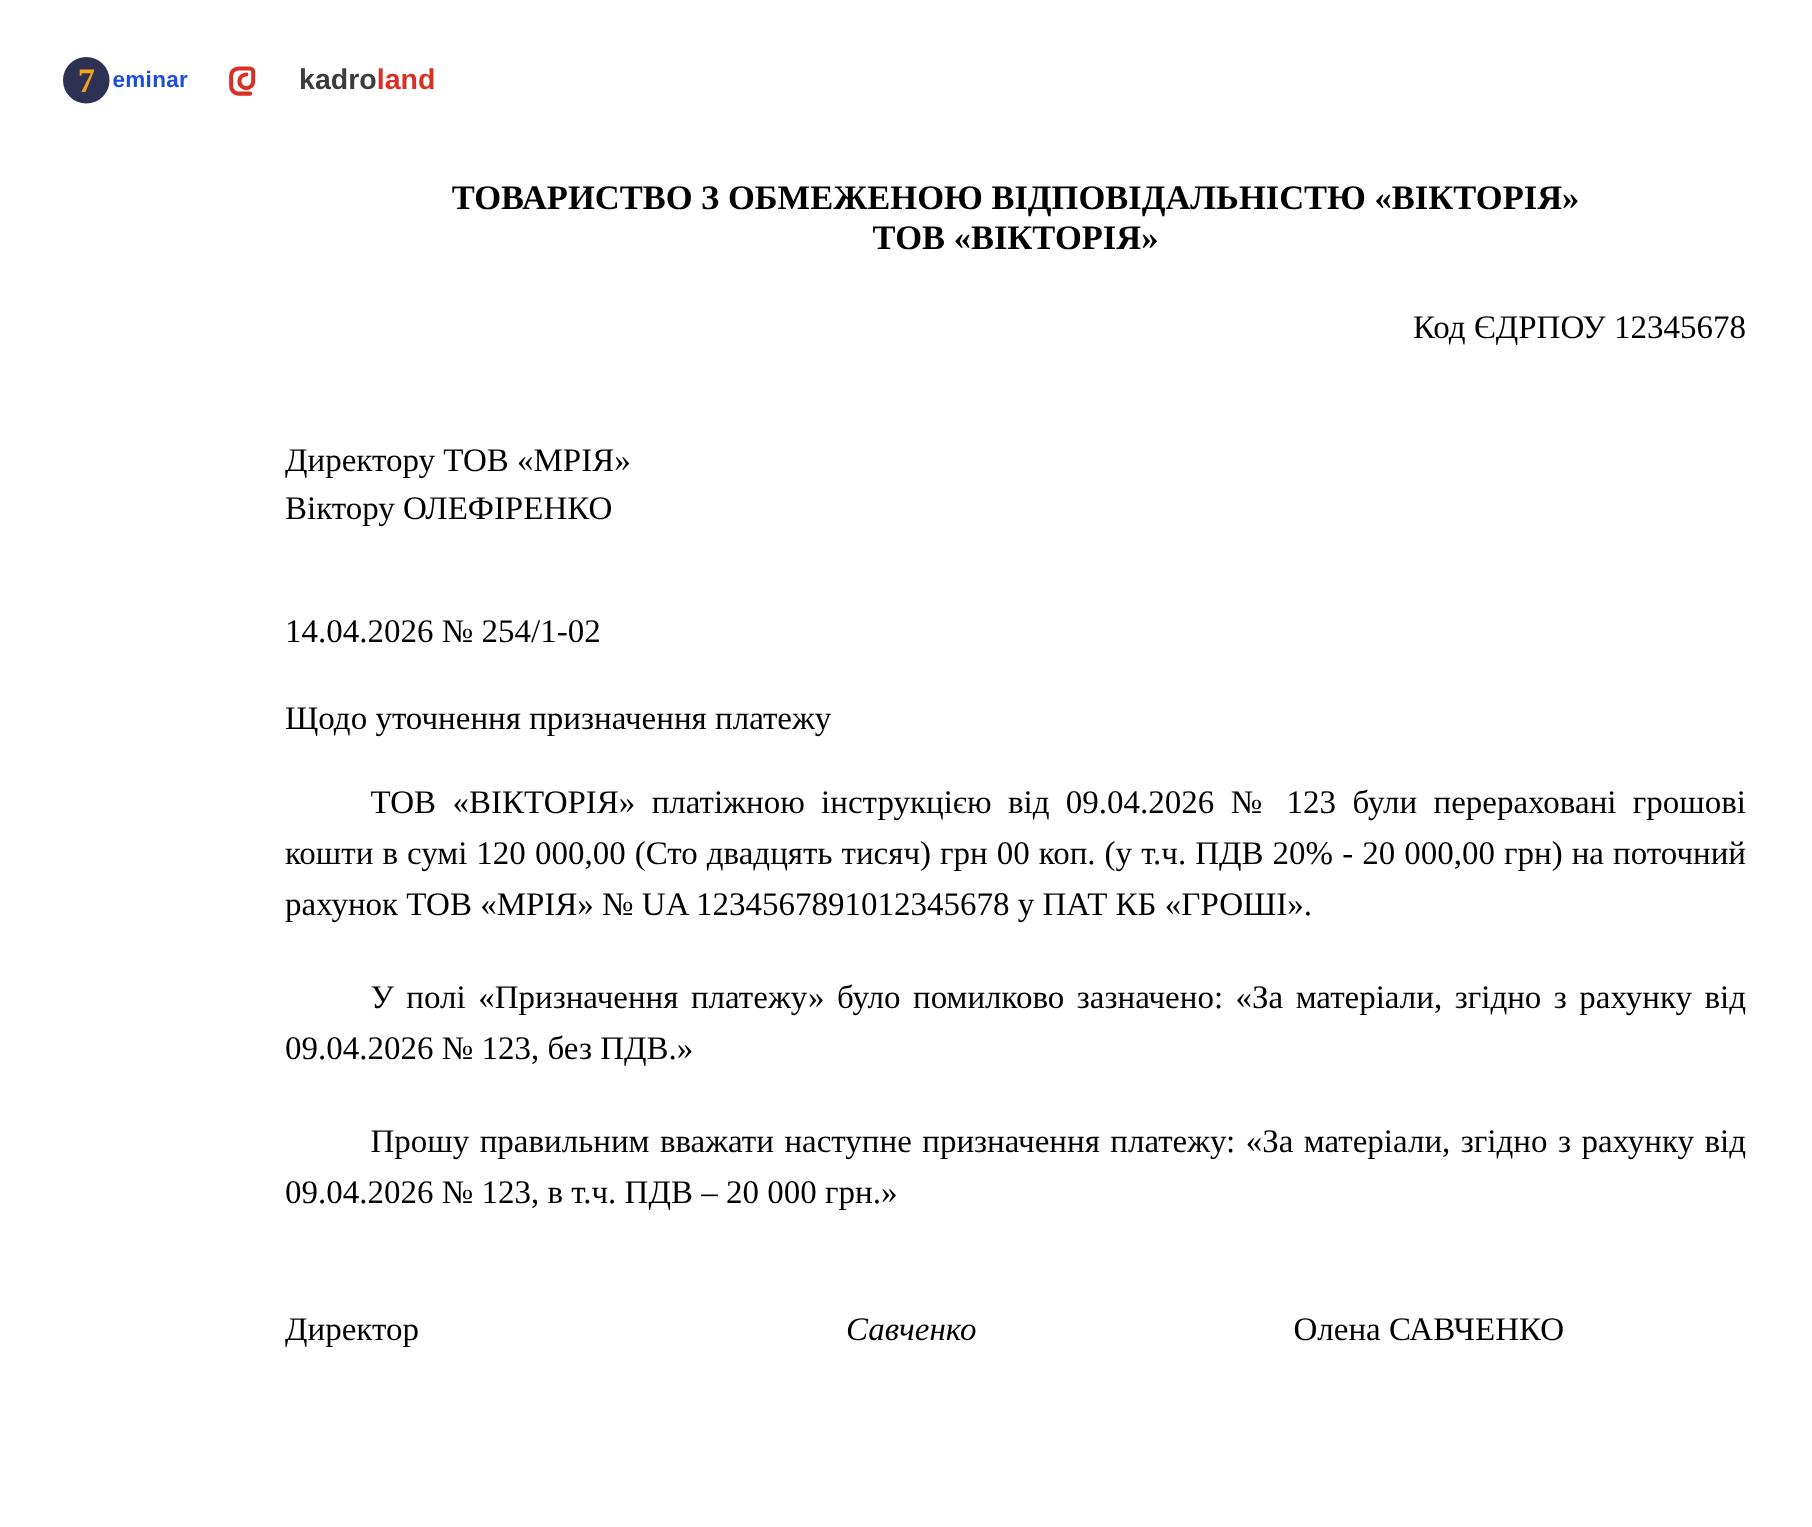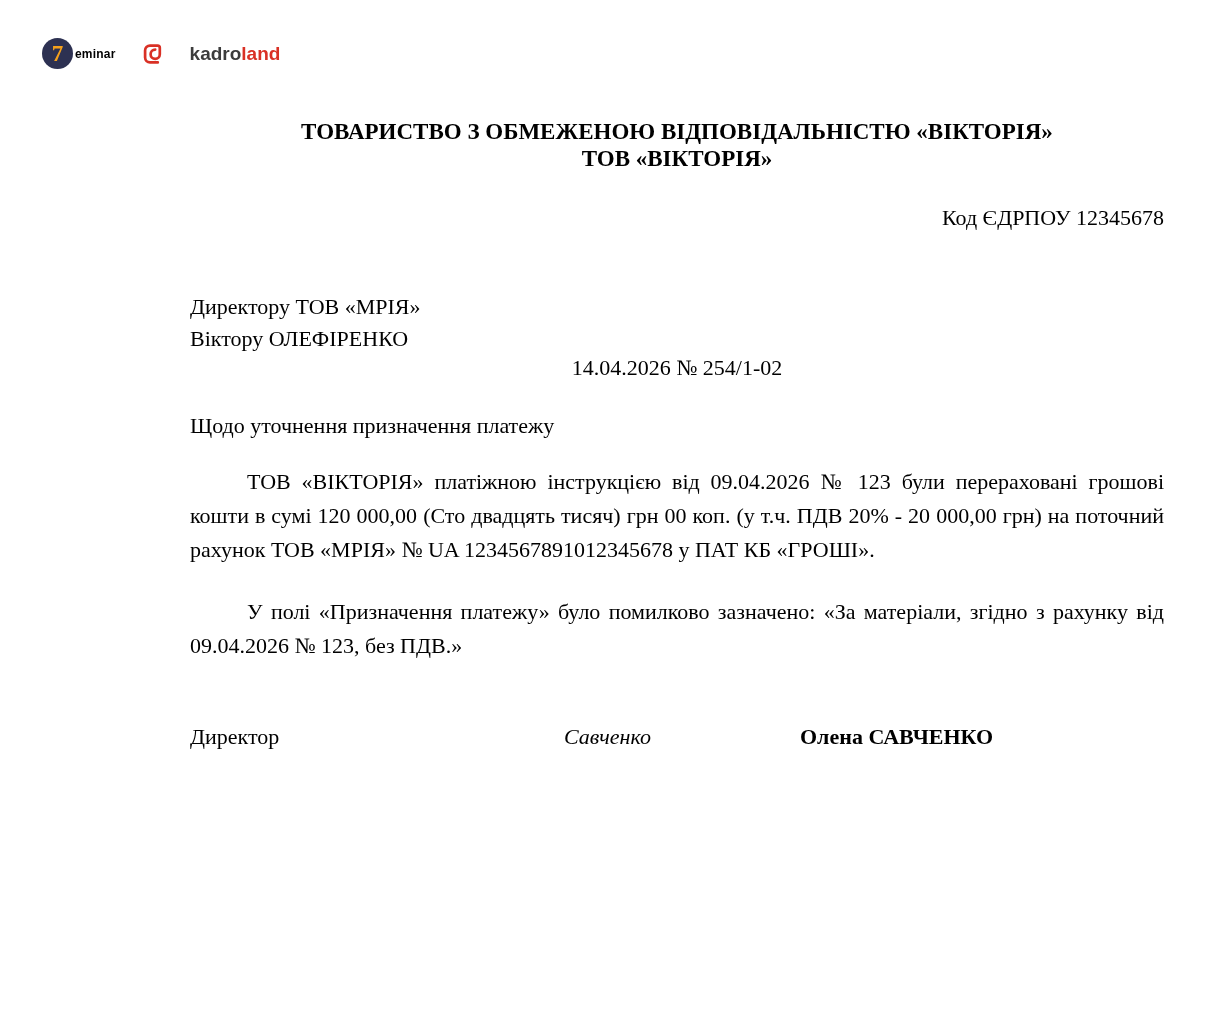--- a/index.html
+++ b/index.html
@@ -43,22 +43,22 @@
     font-family: "Liberation Serif", serif;
     font-weight: 700;
     font-size: 23px;
     color: #f6a11c;
     line-height: 1;
     padding-bottom: 1px;
     box-sizing: border-box;
   }
   .seven-text {
     font-weight: 700;
-    font-size: 12px;
-    color: #000000;
+    font-size: 15px;
+    color: #1d4ed8;
     letter-spacing: 0.2px;
   }
   .logo-kadroland {
     display: flex;
     align-items: center;
     gap: 22px;
     cursor: pointer;
   }
   .kadro-icon { width: 26px; height: 26px; display: block; }
   .kadro-text { font-weight: 700; font-size: 19px; color: #3c3c3c; }
@@ -84,21 +84,22 @@
     margin-top: 33px;
     text-align: right;
     line-height: 26px;
   }
   .addressee {
     margin-top: 60px;
     text-align: left;
     line-height: 32px;
   }
   .ref-line {
-    text-align: center;
+    margin-top: 53px;
+    text-align: left;
     line-height: 26px;
   }
   .subject-line {
     margin-top: 32px;
     font-weight: 400;
     line-height: 26px;
   }
   .body-par {
     margin: 28px 0 0 0;
     text-align: justify;
@@ -106,21 +107,21 @@
     font-family: Liberation Serif, serif;
   }
   .body-par.first { margin-top: 26px; }
   .signature-row {
     margin-top: 57px;
     display: flex;
     align-items: baseline;
   }
   .sig-position { flex: 1; text-align: left; }
   .sig-script   { flex: 1; text-align: center; font-style: italic; transform: translateX(-40px); }
-  .sig-name     { flex: 1; text-align: left; padding-right: 59px; box-sizing: border-box; font-weight: bold; }
+  .sig-name     { flex: 1; text-align: center; padding-right: 59px; box-sizing: border-box; }
 </style>
 </head>
 <body>
 
 <div class="brand-bar">
   <div class="logo-7eminar">
     <span class="seven-circle">
       <span>7</span>
     </span>
     <span class="seven-text">eminar</span>
@@ -146,20 +147,21 @@
     <div>Директору ТОВ «МРІЯ»</div>
     <div>Віктору ОЛЕФІРЕНКО</div>
   </div>
 
   <div class="ref-line">14.04.2026 № 254/1-02</div>
 
   <div class="subject-line">Щодо уточнення призначення платежу</div>
 
   <p class="body-par first">ТОВ «ВІКТОРІЯ» платіжною інструкцією від 09.04.2026 № 123 були перераховані грошові кошти в сумі 120 000,00 (Сто двадцять тисяч) грн 00 коп. (у т.ч. ПДВ 20% - 20 000,00 грн) на поточний рахунок ТОВ «МРІЯ» № UA 1234567891012345678 у ПАТ КБ «ГРОШІ».</p>
   <p class="body-par">У полі «Призначення платежу» було помилково зазначено: «За матеріали,  згідно з рахунку від 09.04.2026 № 123, без ПДВ.»</p>
+  <p class="body-par">Прошу правильним вважати наступне призначення платежу: «За матеріали, згідно з рахунку від 09.04.2026 № 123, в т.ч. ПДВ – 20 000 грн.»</p>
 
   <div class="signature-row">
     <span class="sig-position">Директор</span>
     <span class="sig-script">Савченко</span>
     <span class="sig-name">Олена САВЧЕНКО</span>
   </div>
 
 </div>
 
 </body></html>

